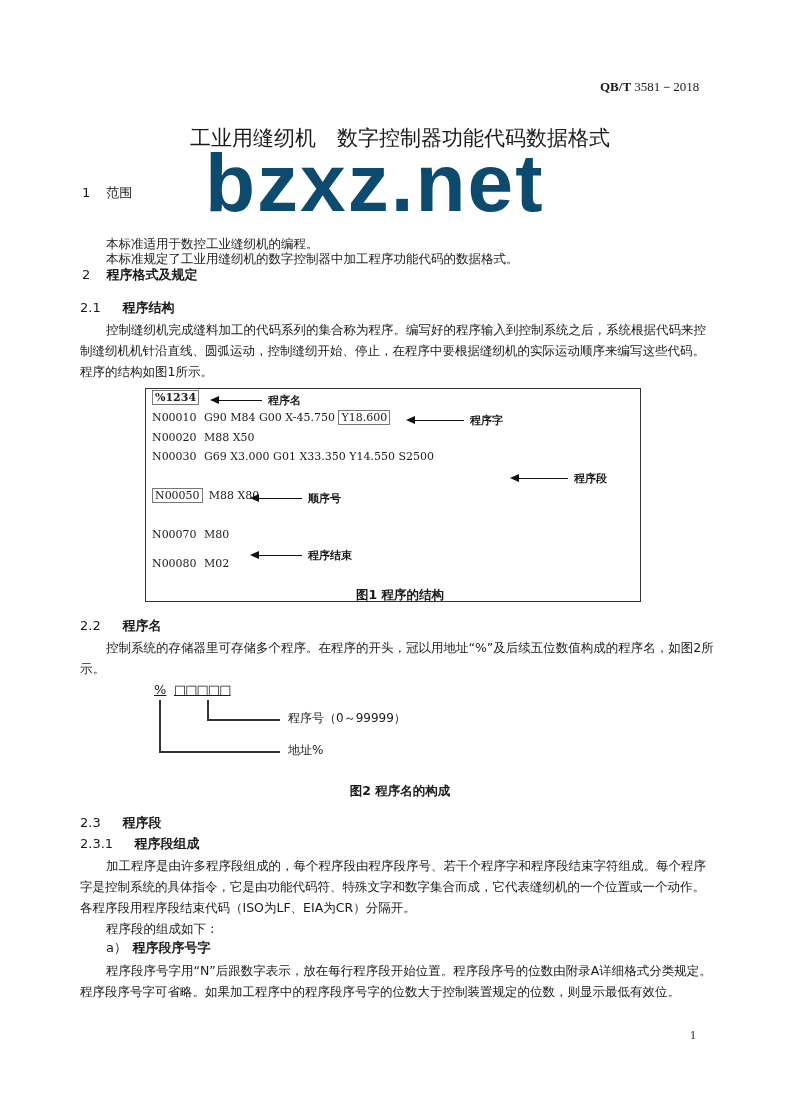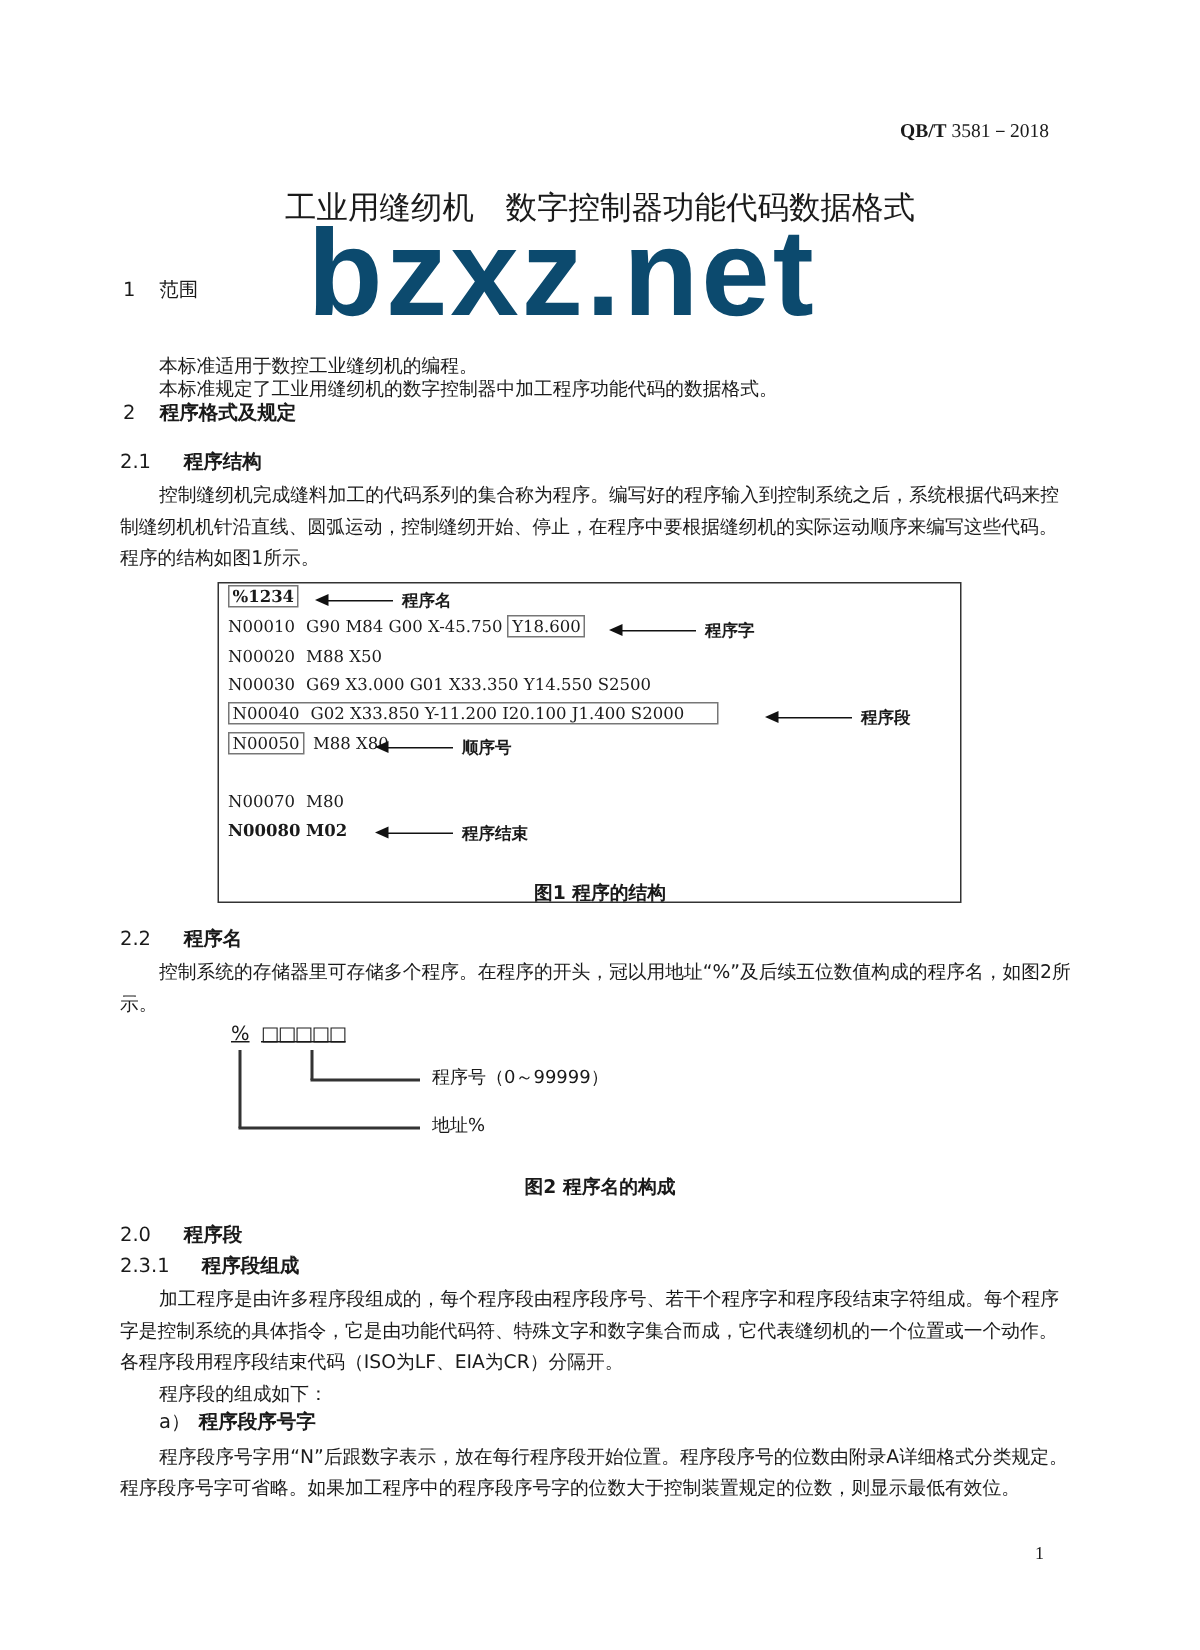--- a/index.html
+++ b/index.html
@@ -78,40 +78,37 @@
     <span class="shaft" style="width:50px;"></span>
     <span>程序字</span>
   </div>
 
   <div class="code-line" style="top:42px;">
     <span class="n">N00020</span><span>M88 X50</span>
   </div>
   <div class="code-line" style="top:61px;">
     <span class="n">N00030</span><span>G69 X3.000 G01 X33.350 Y14.550 S2500</span>
   </div>
-  <div class="code-line" style="top:80px;">
-    <span class="boxed" style="padding-right:22px;"><span class="n">N00040</span><span>G02 X33.850 Y-11.200 I20.100 J1.400 S2000</span></span>
-  </div>
   <div class="arrow" style="left:372px; top:82px;">
     <span class="shaft" style="width:50px;"></span>
     <span>程序段</span>
   </div>
 
   <div class="code-line" style="top:100px;">
     <span class="boxed">N00050</span><span style="display:inline-block; width:6px;"></span><span>M88 X80</span>
   </div>
   <div class="arrow" style="left:112px; top:102px;justify-content:space-between;">
     <span class="shaft"></span>
     <span>顺序号</span>
   </div>
 
   <div class="code-line" style="top:139px;">
     <span class="n">N00070</span><span>M80</span>
   </div>
-  <div class="code-line" style="top:158px;font-weight:bold;">
+  <div class="code-line" style="top:168px;">
     <span class="n">N00080</span><span>M02</span>
   </div>
   <div class="arrow" style="left:112px; top:159px;">
     <span class="shaft"></span>
     <span>程序结束</span>
   </div>
 </div>
 
 <div class="abs caption" style="top:587px;">图1  程序的结构</div>
 
@@ -128,21 +125,21 @@
   <div class="line" style="left:57px; top:39px; width:73px; height:1.5px;"></div>
   <span class="lbl" style="left:138px; top:30px;">程序号（0～99999）</span>
   <div class="line" style="left:9px; top:20px; width:1.5px; height:52px;"></div>
   <div class="line" style="left:9px; top:71px; width:121px; height:1.5px;"></div>
   <span class="lbl" style="left:138px; top:62px;">地址%</span>
 </div>
 
 <div class="abs caption" style="top:783px;">图2  程序名的构成</div>
 
 <div class="abs h2" style="left:80px; top:814px;">
-  <span class="num" style="width:38px;">2.0</span>
+  <span class="num" style="width:38px;">2.3</span>
   <span>程序段</span>
 </div>
 <div class="abs h2" style="left:80px; top:835px;">
   <span class="num" style="width:50px;">2.3.1</span>
   <span>程序段组成</span>
 </div>
 <div class="abs para" style="left:80px; top:855px; width:634px; text-indent:26px;">加工程序是由许多程序段组成的，每个程序段由程序段序号、若干个程序字和程序段结束字符组成。每个程序字是控制系统的具体指令，它是由功能代码符、特殊文字和数字集合而成，它代表缝纫机的一个位置或一个动作。各程序段用程序段结束代码（ISO为LF、EIA为CR）分隔开。</div>
 <div class="abs para" style="left:106px; top:918px;">程序段的组成如下：</div>
 <div class="abs h2" style="left:106px; top:939px;">
   <span class="num" style="width:22px;">a）</span>

